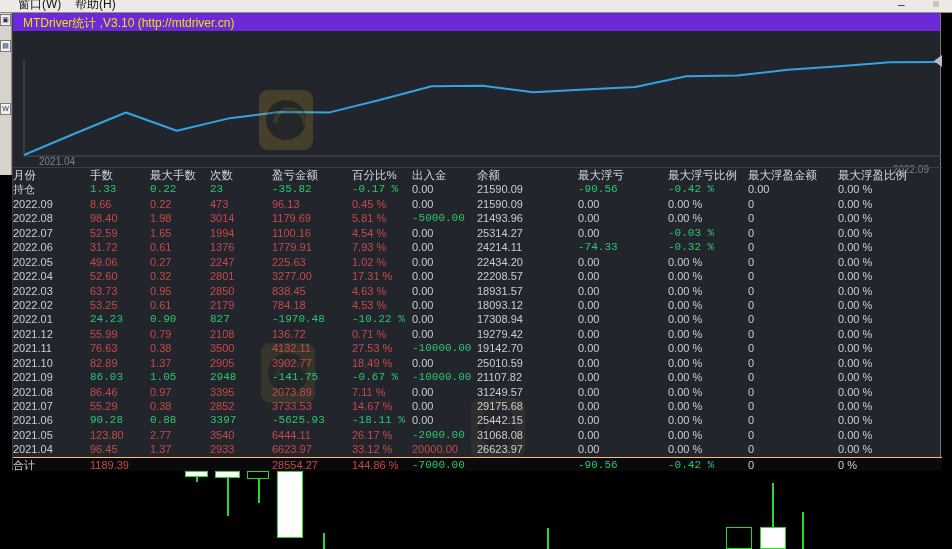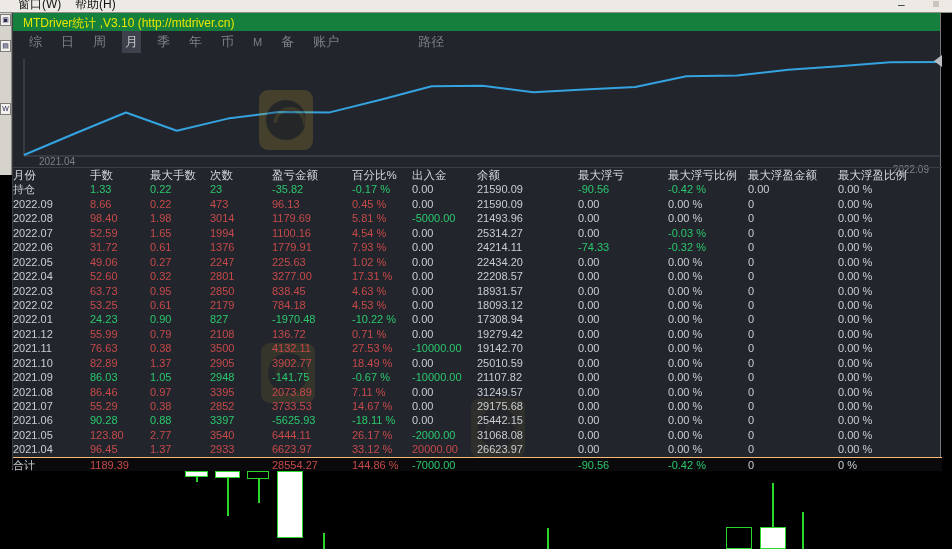--- a/index.html
+++ b/index.html
@@ -12,21 +12,21 @@
   .minbtn{position:absolute;top:-2px;left:898px;font-size:12px;color:#333;}
   .dot2{position:absolute;top:1px;left:933px;width:6px;height:6px;background:#c9c6c0;}
   
   .leftstrip{position:absolute;left:0;top:13px;width:12px;height:162px;background:#d6d3cd;z-index:20;
     border-right:1px solid #8f8d88;}
   .dock{position:absolute;left:0;width:11px;height:12px;background:#f2f1ee;border:1px solid #7e7c78;
     color:#2a2a55;font-size:7px;line-height:10px;text-align:center;overflow:hidden;}
   
   .statswin{position:absolute;left:12px;top:13px;width:929px;height:457px;background:#22252c;
     border-right:1px solid #777;border-bottom:2px solid #a2a2a2;border-left:1px solid #3a3d44;z-index:10;}
-  .titlebar{position:absolute;left:0;top:0;width:100%;height:18px;background:#15803d;}
+  .titlebar{position:absolute;left:0;top:0;width:100%;height:18px;background:#6d28d9;}
   .titlebar .t{position:absolute;left:10px;top:2px;font-size:12px;color:#e6e600;}
   .tabbar{position:absolute;left:0;top:18px;width:100%;height:25px;}
   .tab{position:relative;display:inline-block;margin-left:13px;padding:2px 3px;font-size:13px;color:#7c7f85;}
   .tab.sel{background:#3c414b;color:#c3c6cb;}
   .tab.small{font-size:11px;}
   .pathlbl{display:inline-block;margin-left:76px;font-size:13px;color:#7c7f85;}
   
   .chart{position:absolute;left:0;top:43px;width:929px;height:112px;}
   .chart svg{position:absolute;left:0;top:0;}
   .xlab{position:absolute;font-size:10px;color:#7e828a;}
@@ -42,21 +42,21 @@
     border:4px solid rgba(190,160,40,.55);border-left-color:transparent;border-bottom-color:transparent;
     transform:rotate(-40deg);}
   
   .table{position:absolute;left:0;top:154px;width:929px;border-top:1px solid #3a3e46;}
   .trow{position:relative;height:14.45px;white-space:nowrap;}
   .trow span{display:inline-block;font-size:11px;line-height:14.45px;vertical-align:top;overflow:hidden;}
   .c0{width:77px;color:#ccd1d6;}
   .c1{width:60px;}.c2{width:60px;}.c3{width:62px;}.c4{width:80px;}.c5{width:60px;}
   .c6{width:65px;}.c7{width:101px;}.c8{width:90px;}.c9{width:80px;}.c10{width:90px;}.c11{width:93px;}
   .hrow span{color:#d4d9de;font-size:11.5px;}
-  .c-w{color:#c9ced3;}.c-r{color:#c64a4a;}.c-g{color:#2bc76e;}
+  .c-w{color:#c9ced3;}.c-r{color:#c64a4a;}.c-g{color:#2bc76e;font-family:Liberation Mono, monospace;}
   .total{background:#0a0a0c;border-top:1px solid #fdba74;}
   
   .candle-layer{position:absolute;left:0;top:0;width:952px;height:549px;z-index:1;}
   .cbody{position:absolute;border:1px solid #2ad62a;}
   .cbody.solid{background:#fff;}
   .cbody.hollow{background:#000;}
   .cwick{position:absolute;width:2px;background:#2ad62a;}
 </style>
 </head>
 <body>
@@ -87,21 +87,20 @@
 <div class="leftstrip">
   <span class="dock" style="top:1px">▣</span>
   <span class="dock" style="top:27px">▤</span>
   <span class="dock" style="top:90px">W</span>
 </div>
 
 <div class="statswin">
   <div class="titlebar">
     <span class="t">MTDriver统计 ,V3.10 (http://mtdriver.cn)</span>
   </div>
-  <div class="tabbar" id="tabbar"><span class="tab">综</span><span class="tab">日</span><span class="tab">周</span><span class="tab sel">月</span><span class="tab">季</span><span class="tab">年</span><span class="tab">币</span><span class="tab small">M</span><span class="tab">备</span><span class="tab">账户</span><span class="pathlbl">路径</span></div>
 
   <div class="chart">
     <svg width="929" height="112" viewBox="0 0 929 112">
       <line x1="11" y1="3" x2="11" y2="100" stroke="#4b5058" stroke-width="1"></line>
       <line x1="11" y1="100" x2="928" y2="100" stroke="#4b5058" stroke-width="1"></line>
       <polyline id="equityline" fill="none" stroke-width="2" stroke-linejoin="round" stroke="#34a3e0" points="11.0,99.0 61.9,77.5 112.9,56.5 163.8,74.8 214.8,62.6 265.7,55.9 316.7,56.4 367.6,43.7 418.6,30.2 469.5,29.8 520.4,36.2 571.4,33.6 622.3,30.9 673.3,20.3 724.2,19.5 775.2,13.7 826.1,10.2 877.1,6.3 928.0,6.0"></polyline>
     </svg>
     <div class="wm" style="left:246px;top:34px;opacity:.28"></div>
     <span class="xlab start">2021.04</span>
     <span class="xlab end">2022.09</span>

